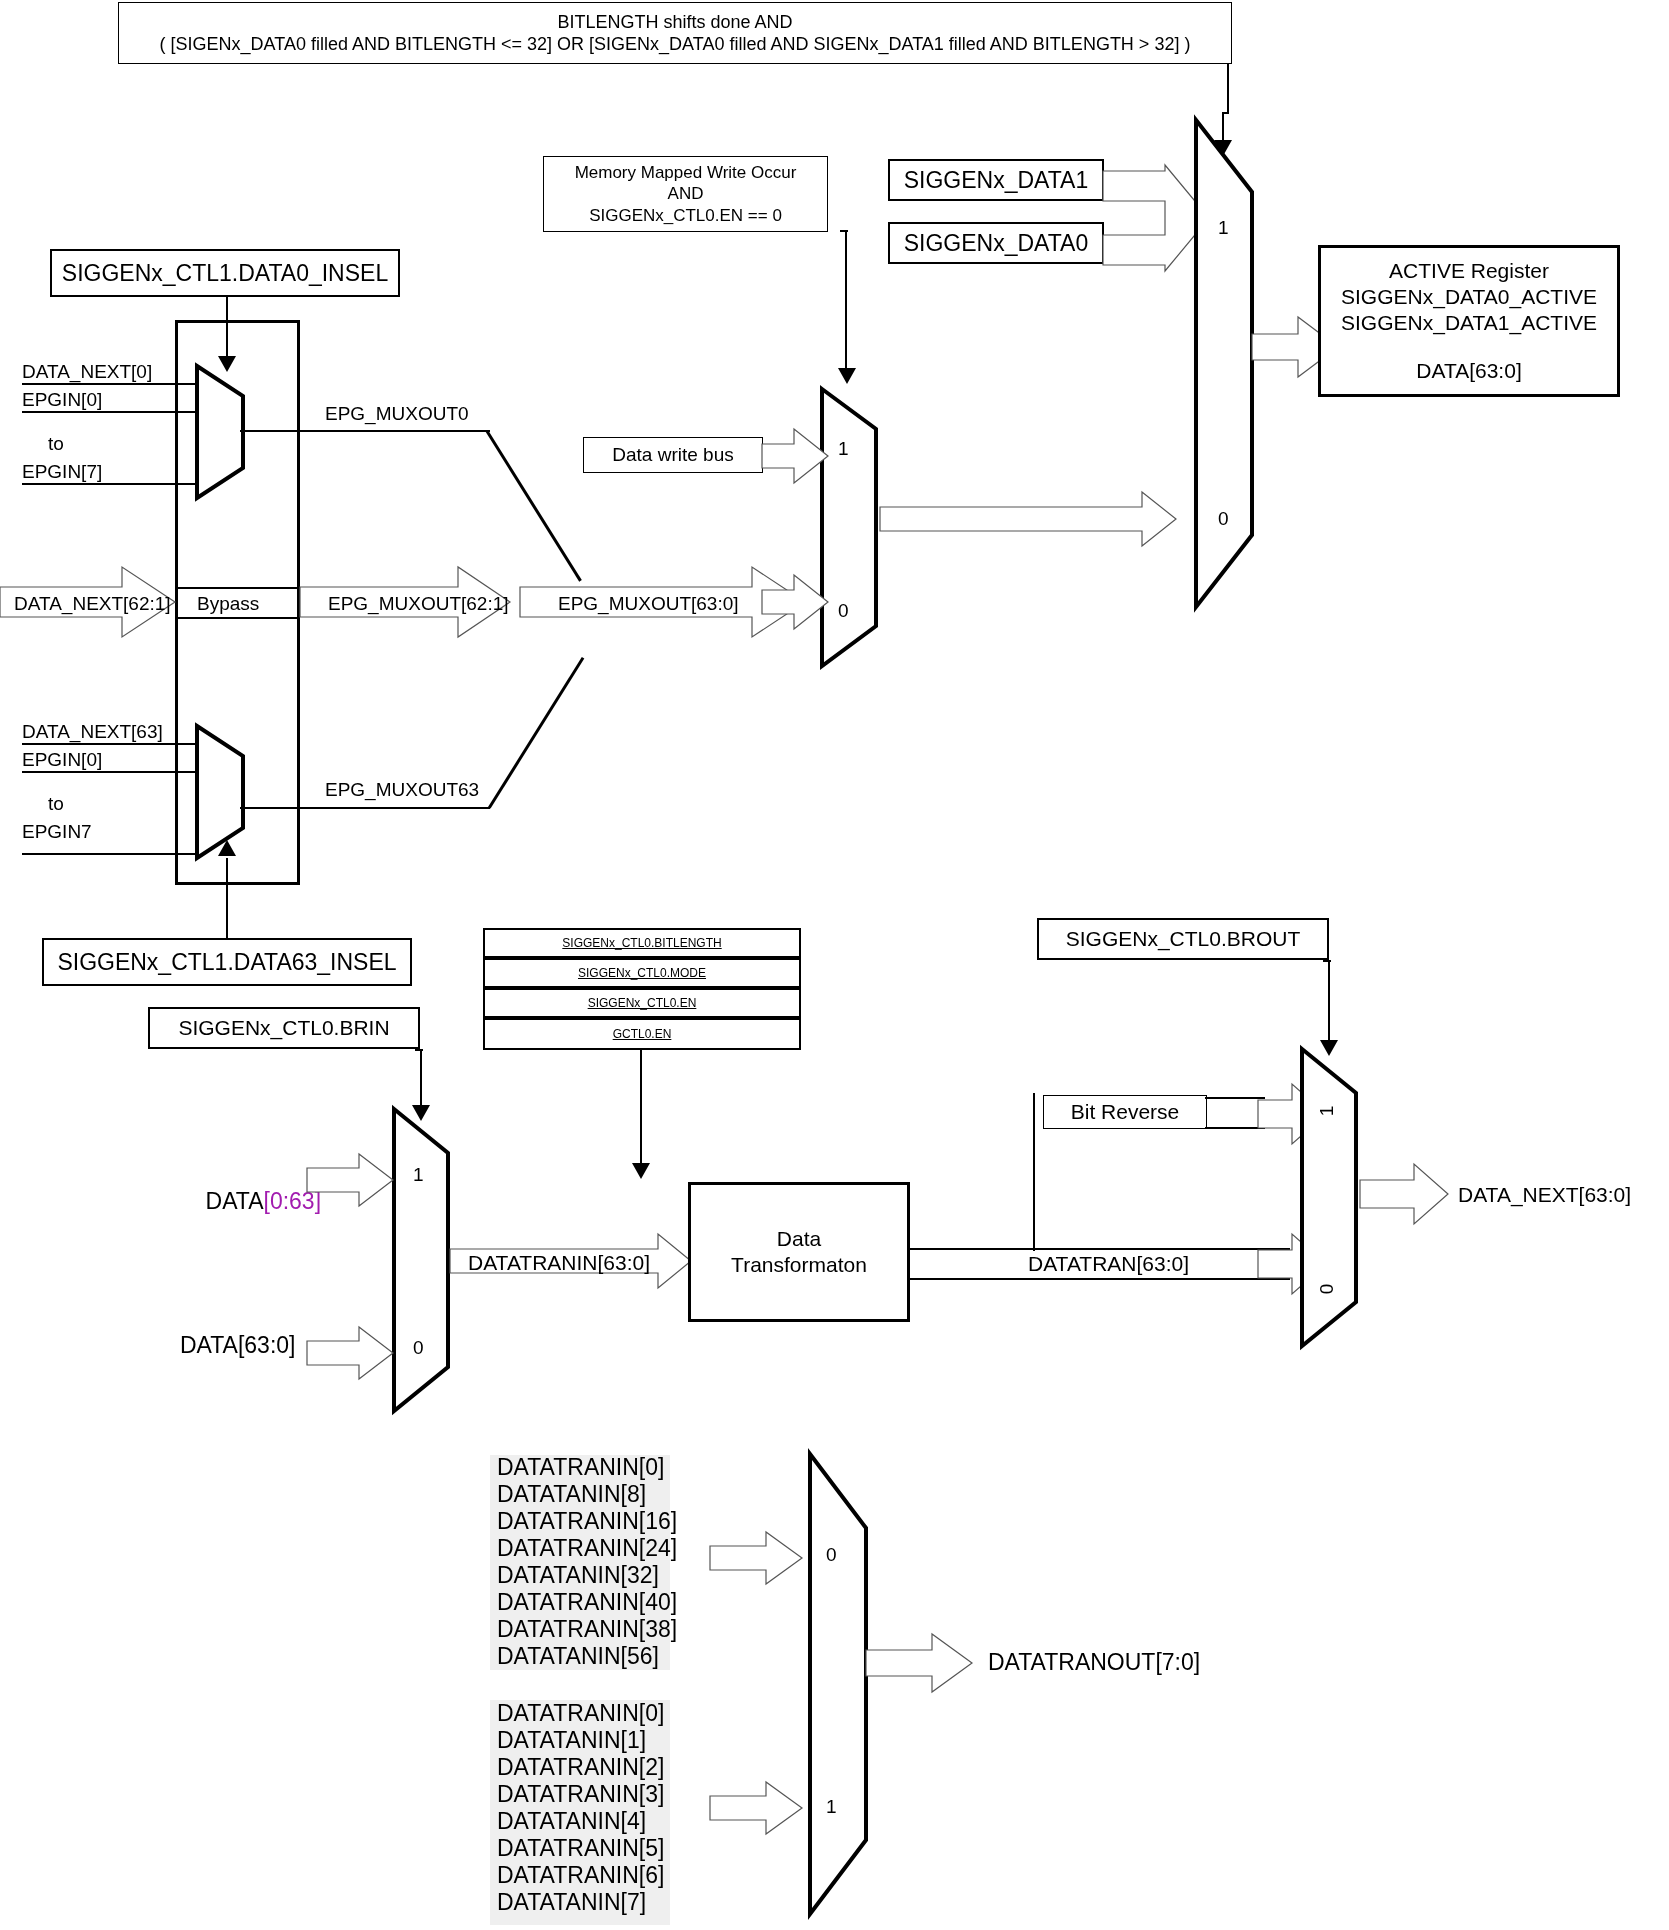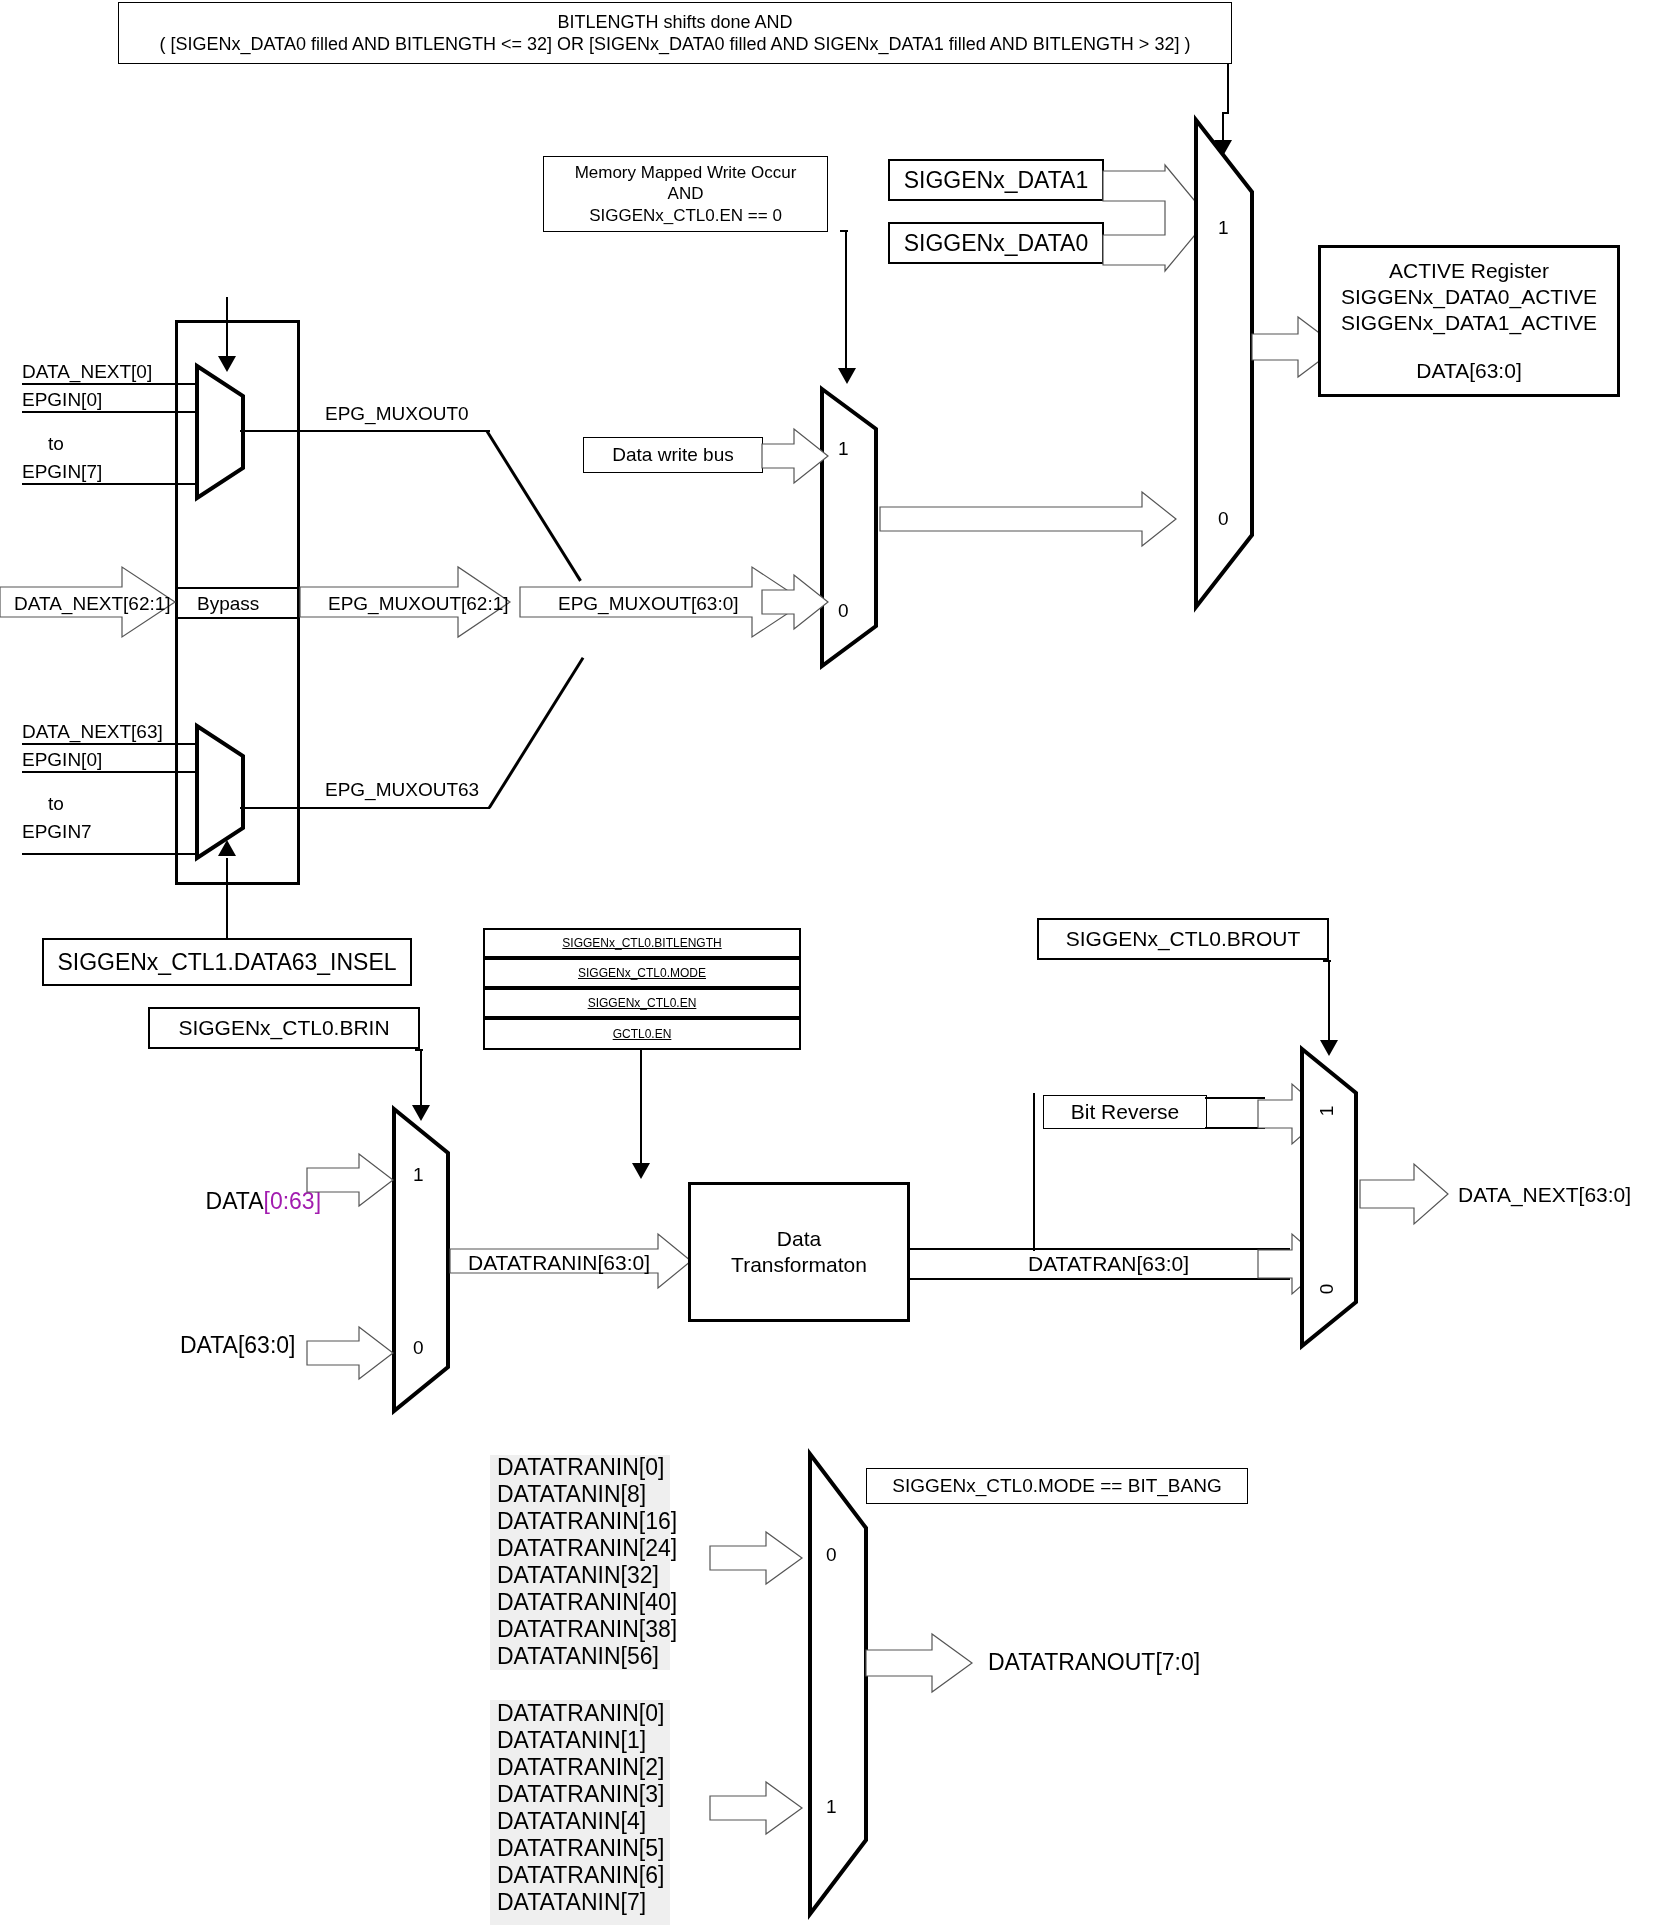--- a/index.html
+++ b/index.html
@@ -51,20 +51,23 @@
   <div class="box thin" style="left:118px;top:2px;width:1114px;height:62px;">
     <div class="fs13">BITLENGTH shifts done AND</div>
     <div class="fs13">( [SIGENx_DATA0 filled AND BITLENGTH &lt;= 32] OR [SIGENx_DATA0 filled AND SIGENx_DATA1 filled AND BITLENGTH &gt; 32] )</div>
   </div>
 
   <div class="vline" style="left:1227px;top:64px;height:50px;"></div>
   <div class="hline" style="left:1222px;top:112px;width:7px;"></div>
   <div class="vline" style="left:1222px;top:112px;height:33px;"></div>
   <div class="ahead down" style="left:1214px;top:140px;"></div>
 
+  <div class="box" style="left:50px;top:249px;width:350px;height:48px;">
+    <div class="fs18">SIGGENx_CTL1.DATA0_INSEL</div>
+  </div>
   <div class="vline" style="left:226px;top:297px;height:64px;"></div>
   <div class="ahead down" style="left:218px;top:356px;"></div>
 
   <div class="vline k" style="left:175px;top:320px;height:565px;"></div>
   <div class="vline k" style="left:297px;top:320px;height:565px;"></div>
   <div class="hline k" style="left:175px;top:320px;width:125px;"></div>
   <div class="hline k" style="left:175px;top:882px;width:125px;"></div>
 
   <div class="mux" style="left:193px;top:362px;">
     <svg width="70" height="140" viewBox="0 0 70 140">
@@ -343,23 +346,20 @@
   </div>
 
   <div class="mux" style="left:806px;top:1450px;">
     <svg width="80" height="470" viewBox="0 0 80 470">
       <polygon points="4,4 60,78 60,390 4,464" fill="#fff" stroke="#000" stroke-width="4"></polygon>
     </svg>
   </div>
   <div class="muxnum" style="left:826px;top:1544px;">0</div>
   <div class="muxnum" style="left:826px;top:1796px;">1</div>
 
-  <div class="box thin" style="left:866px;top:1468px;width:382px;height:36px;">
-    <div class="fs14">SIGGENx_CTL0.MODE == BIT_BANG</div>
-  </div>
 
   <div class="barrow" style="left:866px;top:1632px;">
     <svg width="110" height="62" viewBox="0 0 110 62">
       <polygon points="0,18 66,18 66,2 106,31 66,60 66,44 0,44" fill="#fff" stroke="#555" stroke-width="1.2"></polygon>
     </svg>
   </div>
   <div class="lbl fs18" style="left:988px;top:1648px;">DATATRANOUT[7:0]</div>
 
 </div>
 

